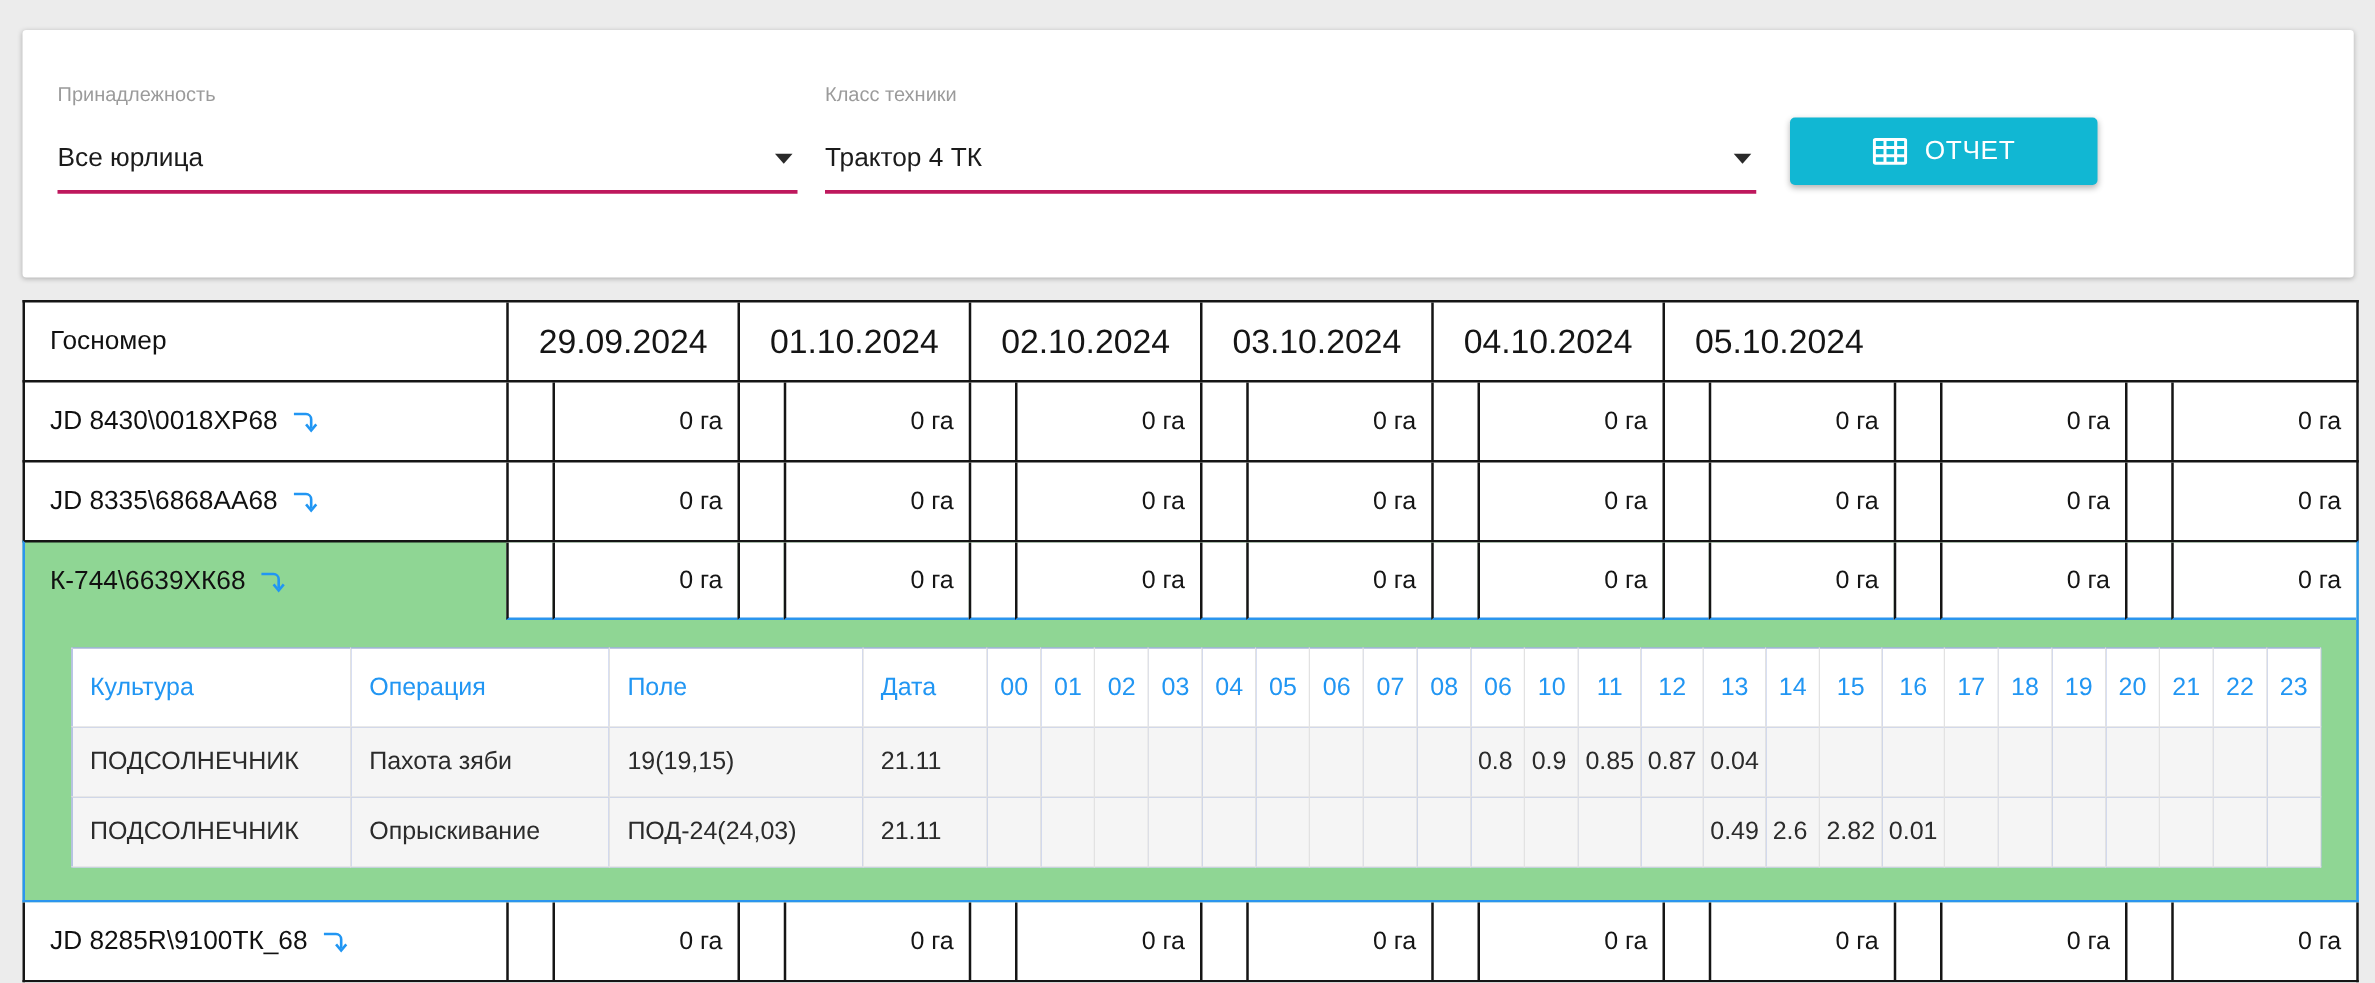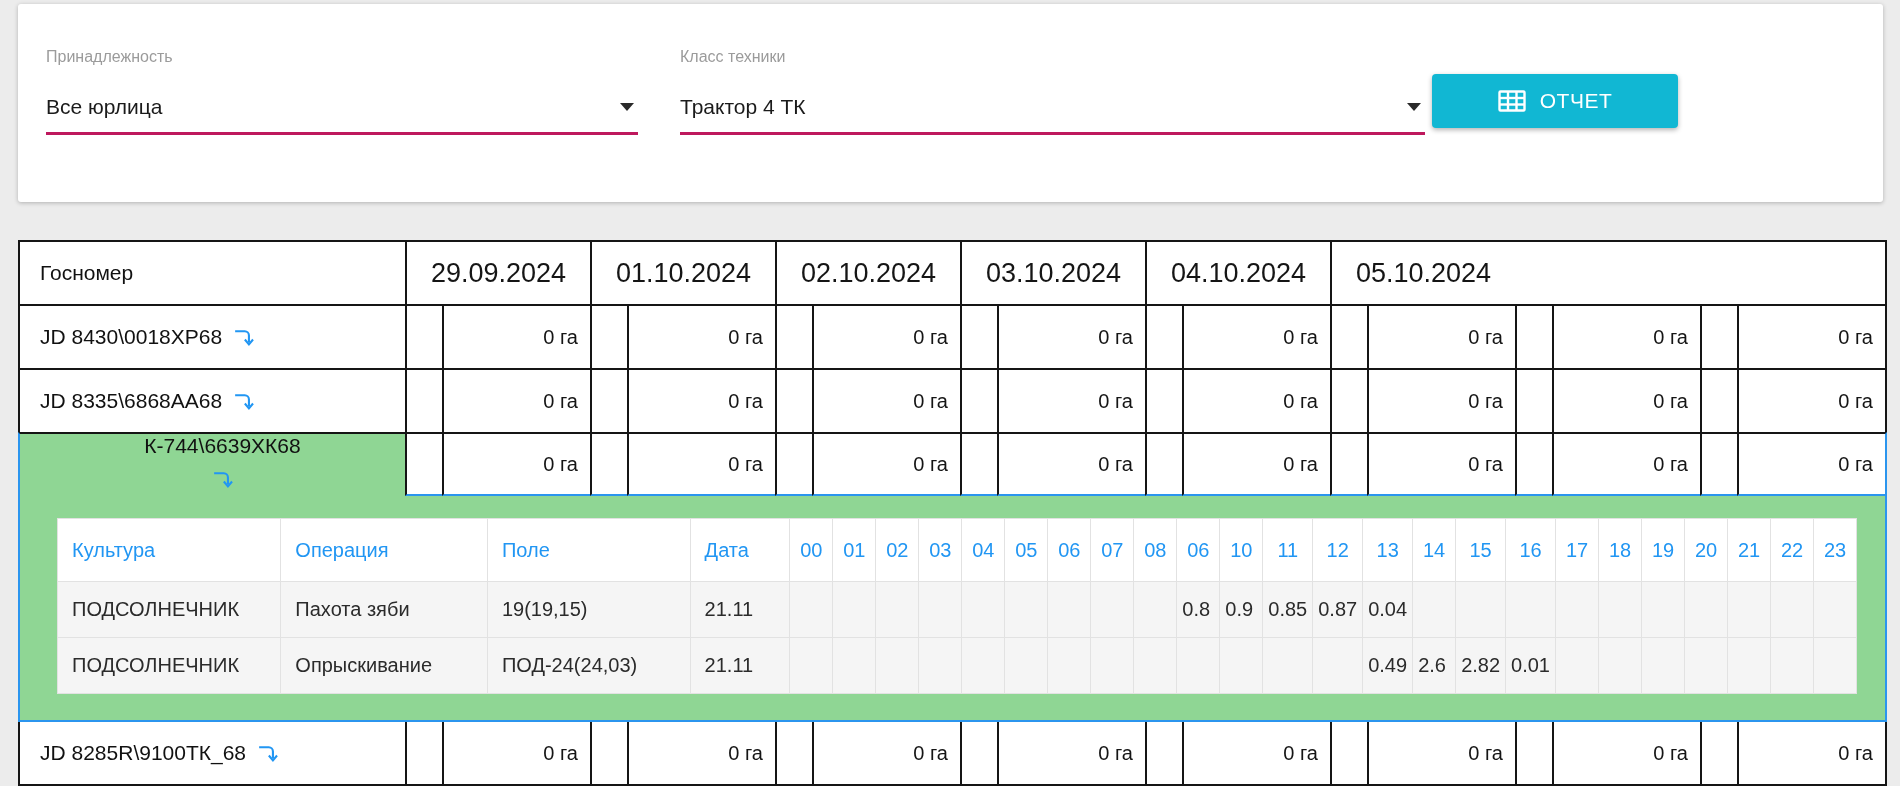--- a/index.html
+++ b/index.html
@@ -1,25 +1,25 @@
 <!DOCTYPE html>
 <html><head>
 <meta charset="utf-8">
 <style>
   * { margin:0; padding:0; }
   html,body { background:#ececec; }
   body { font-family:"Liberation Sans", sans-serif; }
   .page { position:relative; width:1900px; height:786px; overflow:hidden; background:#ececec; }
 
   
-  .filter-card { position:absolute; left:18px; top:4px; width:1865px; height:198px;
+  .filter-card { position:absolute; left:18px; top:24px; width:1865px; height:198px;
                  background:#fff; border-radius:3px; box-shadow:0 1px 4px rgba(0,0,0,.25); }
   .filter-group { position:absolute; top:44px; }
   .fg1 { left:28px;  width:592px; }
-  .fg2 { left:642px; width:745px;margin-left:20px; }
+  .fg2 { left:642px; width:745px; }
   .f-label { font-size:16px; color:#9b9b9b; }
   .select-box { display:flex; justify-content:space-between; align-items:center; height:50px;
                 margin-top:16px; border-bottom:3px solid #be185d; cursor:pointer; }
   .f-value { font-size:21px; color:#1b1b1b; }
   .caret { width:0; height:0; border-left:7px solid transparent; border-right:7px solid transparent;
            border-top:8px solid #2a2a2a; margin-right:4px; }
   .report-btn { position:absolute; left:1414px; top:70px; width:246px; height:54px;
                 background:#11b7d3; color:#fff; border:none; border-radius:4px;
                 font-family:"Liberation Sans",sans-serif; font-size:21px; letter-spacing:.5px;
                 display:flex; align-items:center; justify-content:center; gap:14px;
@@ -37,21 +37,21 @@
                border-left:2px solid #151515; }
   .sub  { border-left:2px solid #151515; }
   .val  { border-left:2px solid #151515; justify-content:flex-end; padding-right:12px;
           font-size:20px; color:#151515; }
 
   
   .expanded { width:1865px; background:#8fd694;
               border-left:2px solid #2b95ee; border-right:2px solid #2b95ee;
               border-bottom:2px solid #2b95ee; border-top:2px solid #151515; }
   .expanded .t-row { border-left:none; border-right:none; border-top:none; background:transparent; width:1861px; }
-  .s-name { background:transparent;flex-direction:column; }
+  .s-name { background:transparent; }
   .s-sub, .s-val { background:#fff; border-left:2px solid #151515; border-bottom:2px solid #2b95ee; }
   .s-val { justify-content:flex-end; padding-right:12px; font-size:20px; color:#151515; }
   .detail-area { padding:22px 28px 26px 37px; }
 
   .detail-table { width:100%; border-collapse:collapse; background:#1d4ed8; table-layout:auto; }
   .detail-table th { background:#fff; color:#2196f3; font-weight:normal; font-size:20px;
                      height:62px; text-align:left; padding:0 14px; border:1px solid #e2e2e2; }
   .detail-table th.hour { text-align:center; padding:0 6px; min-width:30px; }
   .detail-table td { background:#f5f5f5; font-size:20px; color:#2b2b2b; height:55px;
                      padding:0 14px; border:1px solid #e2e2e2; }

